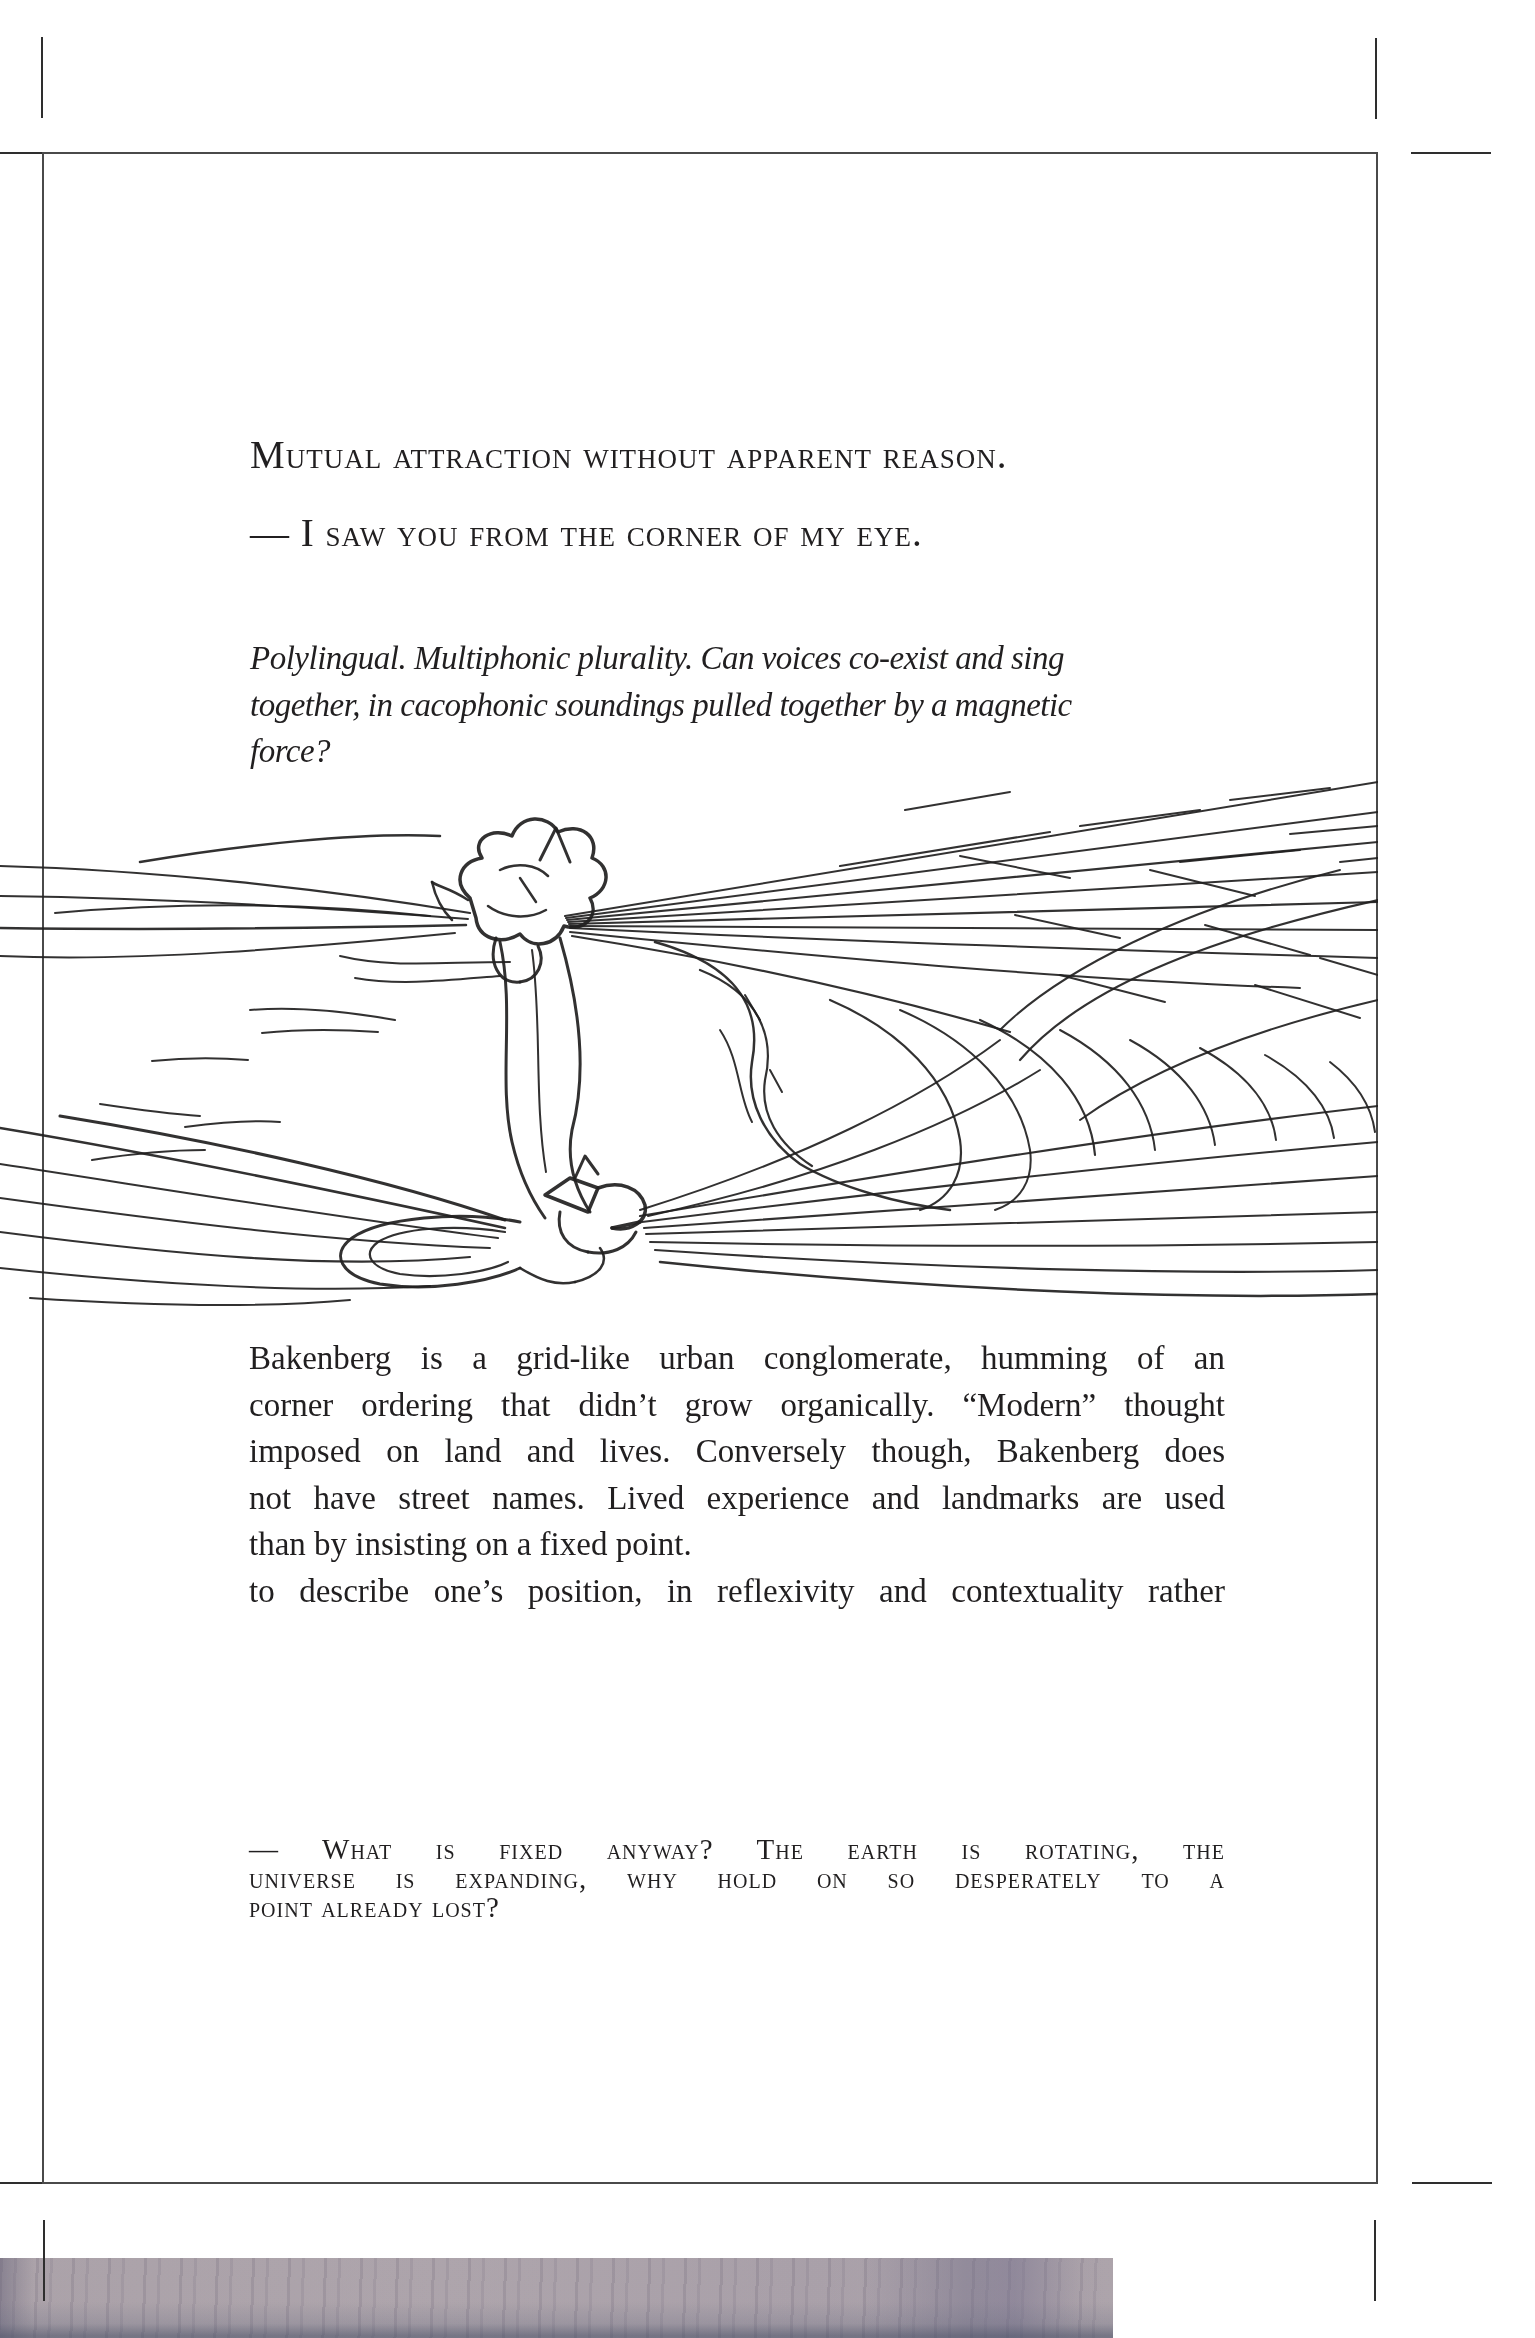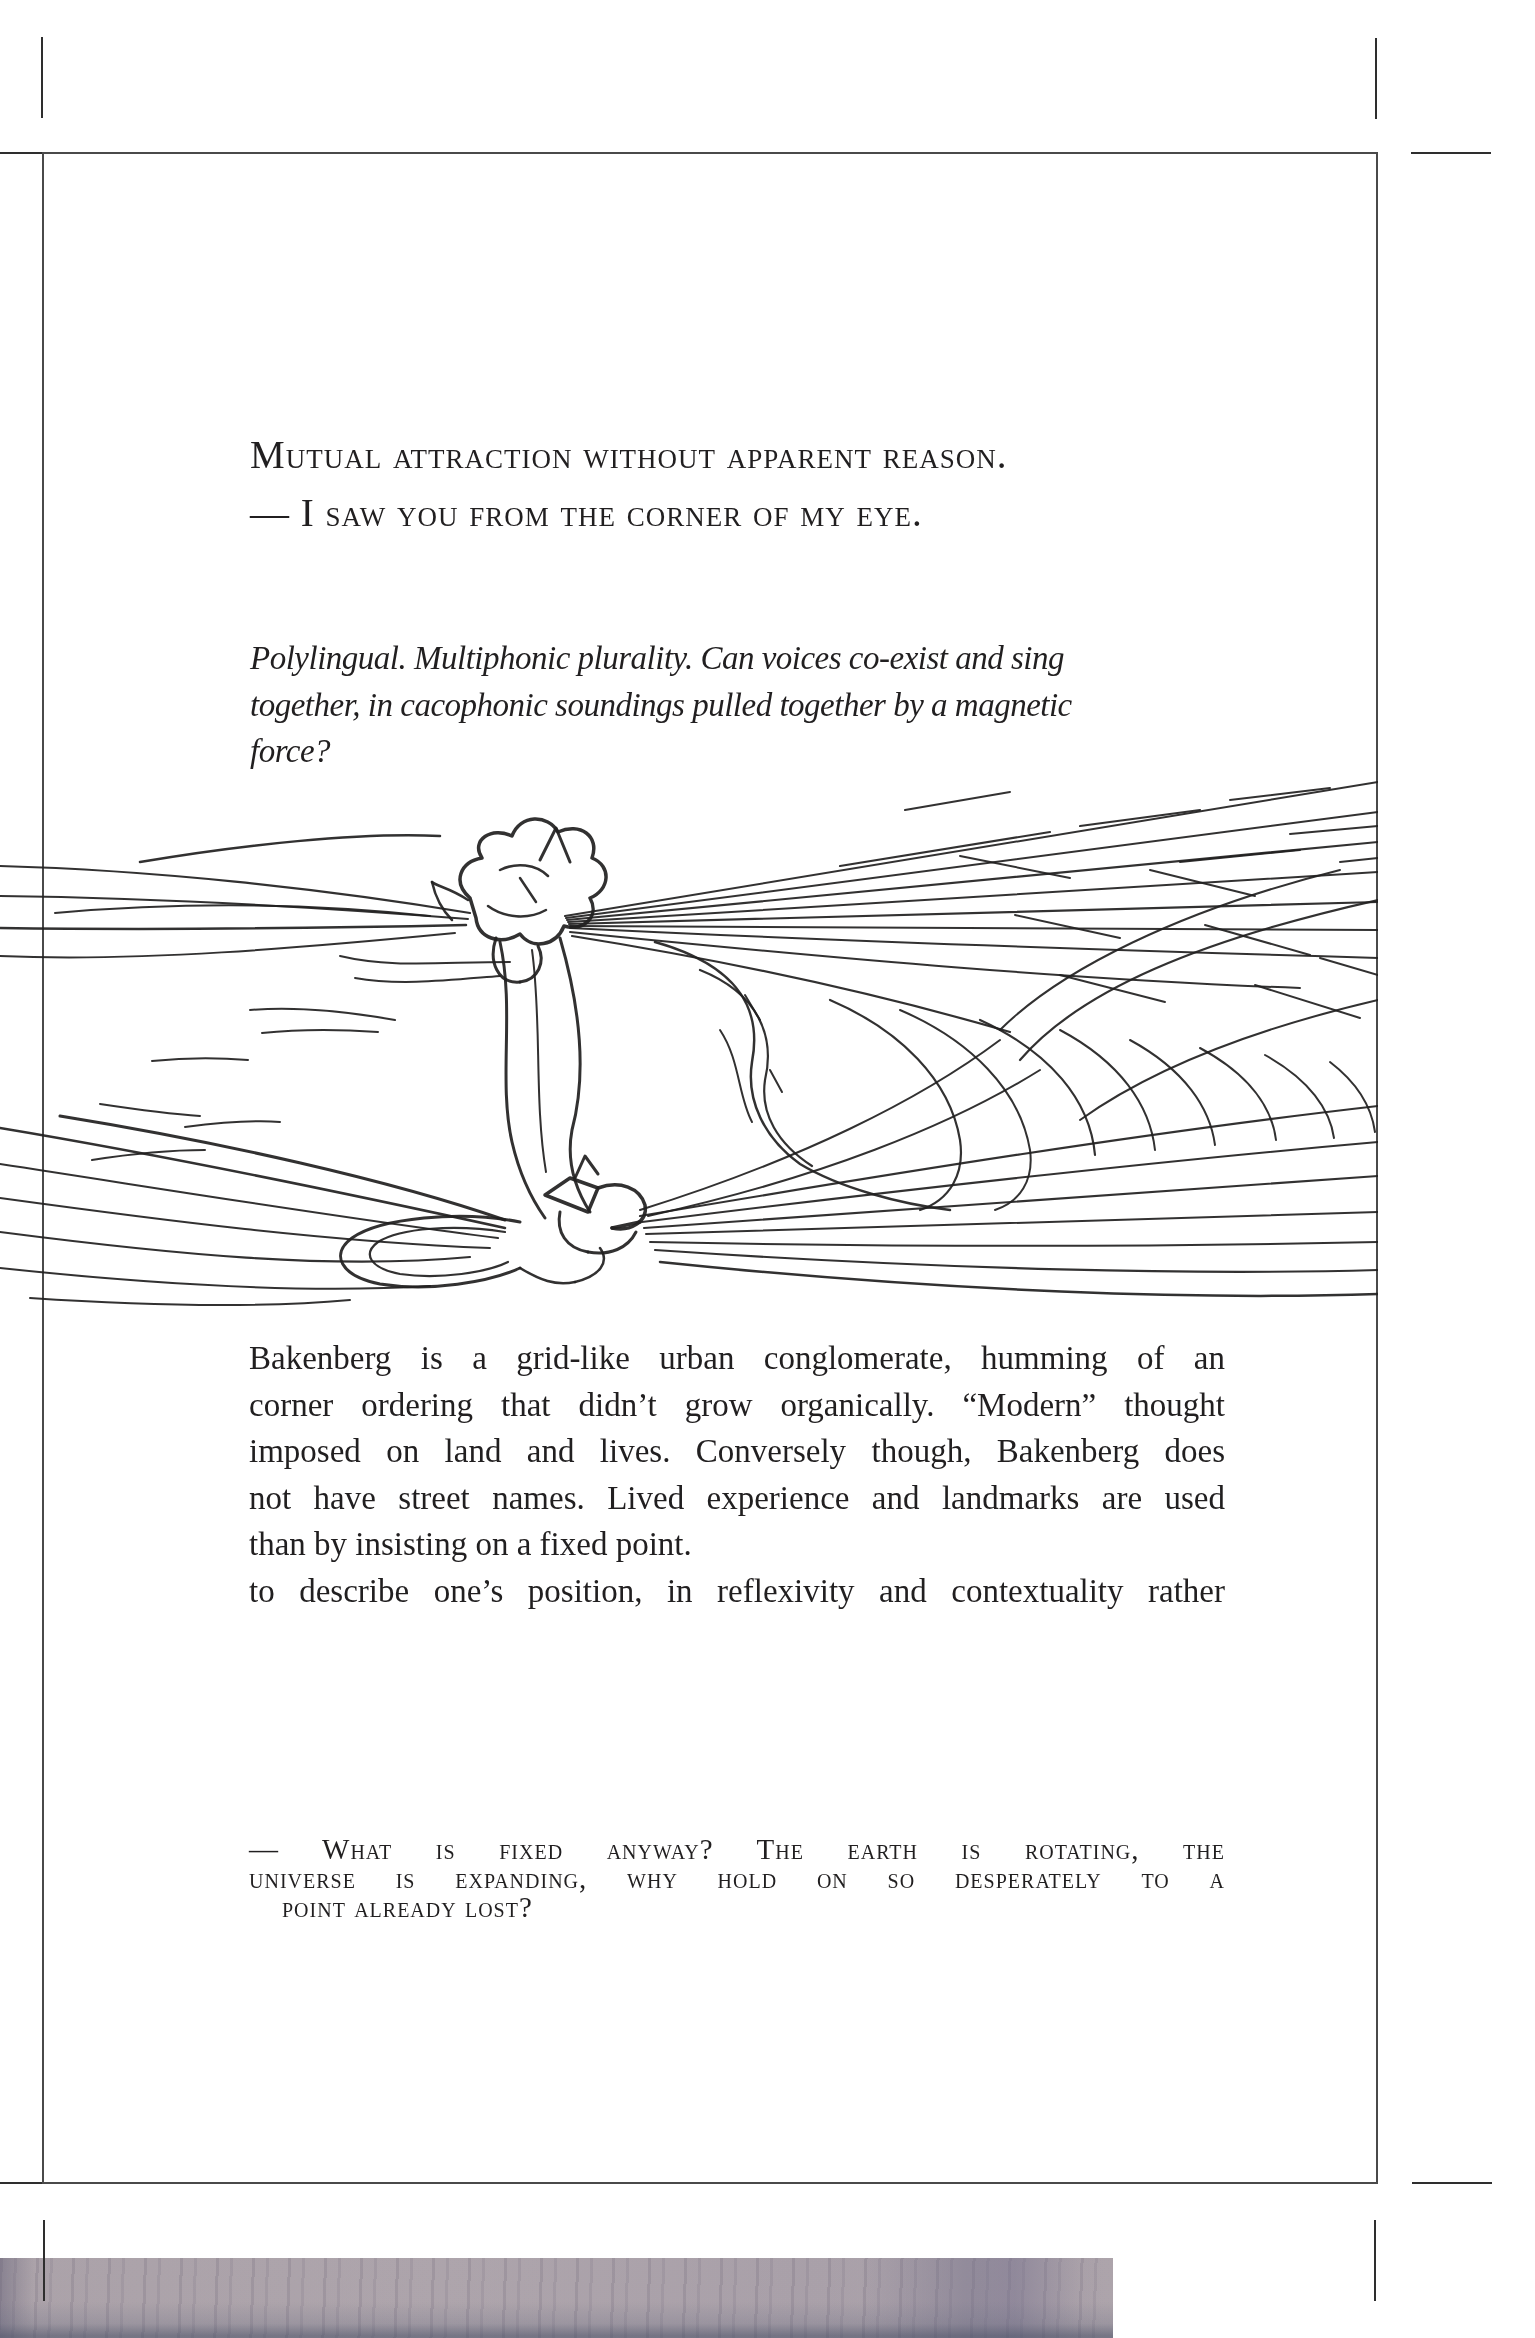--- a/index.html
+++ b/index.html
@@ -15,31 +15,31 @@
   
   .page-frame{position:absolute;left:42px;top:152px;width:1336px;height:2032px;
     border:2px solid var(--frame);box-sizing:border-box;}
   .mark{position:absolute;background:var(--crop-mark);}
   .tick-v{width:2px;height:81px;}
   .ext-h{height:2px;}
   
   .smallcaps{font-variant:small-caps;letter-spacing:1px;}
   .q-top{position:absolute;left:250px;font-size:39px;line-height:46px;white-space:nowrap;}
   .q1{top:432px;}
-  .q2{top:490px;text-align:center;}
+  .q2{top:510px;text-align:center;}
   .italic-para{position:absolute;left:250px;top:640px;font-size:33px;
     font-style:italic;letter-spacing:-0.5px;}
   .italic-para .ln{height:46.5px;white-space:nowrap;}
   .body-para{position:absolute;left:249px;top:1340px;width:976px;font-size:33px;}
   .body-para .ln{height:46.5px;text-align:justify;text-align-last:justify;}
   .body-para .ln.last{text-align:left;text-align-last:left;}
   .q-bottom{position:absolute;left:249px;top:1833px;width:976px;font-size:29px;
     font-variant:small-caps;letter-spacing:1px;}
   .q-bottom .ln{height:29px;text-align:justify;text-align-last:justify;}
-  .q-bottom .ln.last{text-align:right;text-align-last:left;margin-left:33px;}
+  .q-bottom .ln.last{text-align:right;text-align-last:left;}
   
   .sketch{position:absolute;left:0;top:770px;width:1378px;height:540px;}
   .sk{fill:none;stroke:var(--ink);stroke-linecap:round;stroke-linejoin:round;opacity:.92;}
   .s2{stroke-width:2px;}.s22{stroke-width:2.2px;}.s25{stroke-width:2.5px;}
   .s3{stroke-width:3px;}.s35{stroke-width:3.5px;}
   
   .photo{position:absolute;left:0;top:2258px;width:1113px;height:80px;
     background:
       linear-gradient(180deg, rgba(255,255,255,0) 55%, rgba(96,100,122,0.22) 82%, rgba(74,80,102,0.55) 97%),
       linear-gradient(90deg, rgba(104,100,122,0.5) 0px, rgba(166,158,168,0) 34px),

